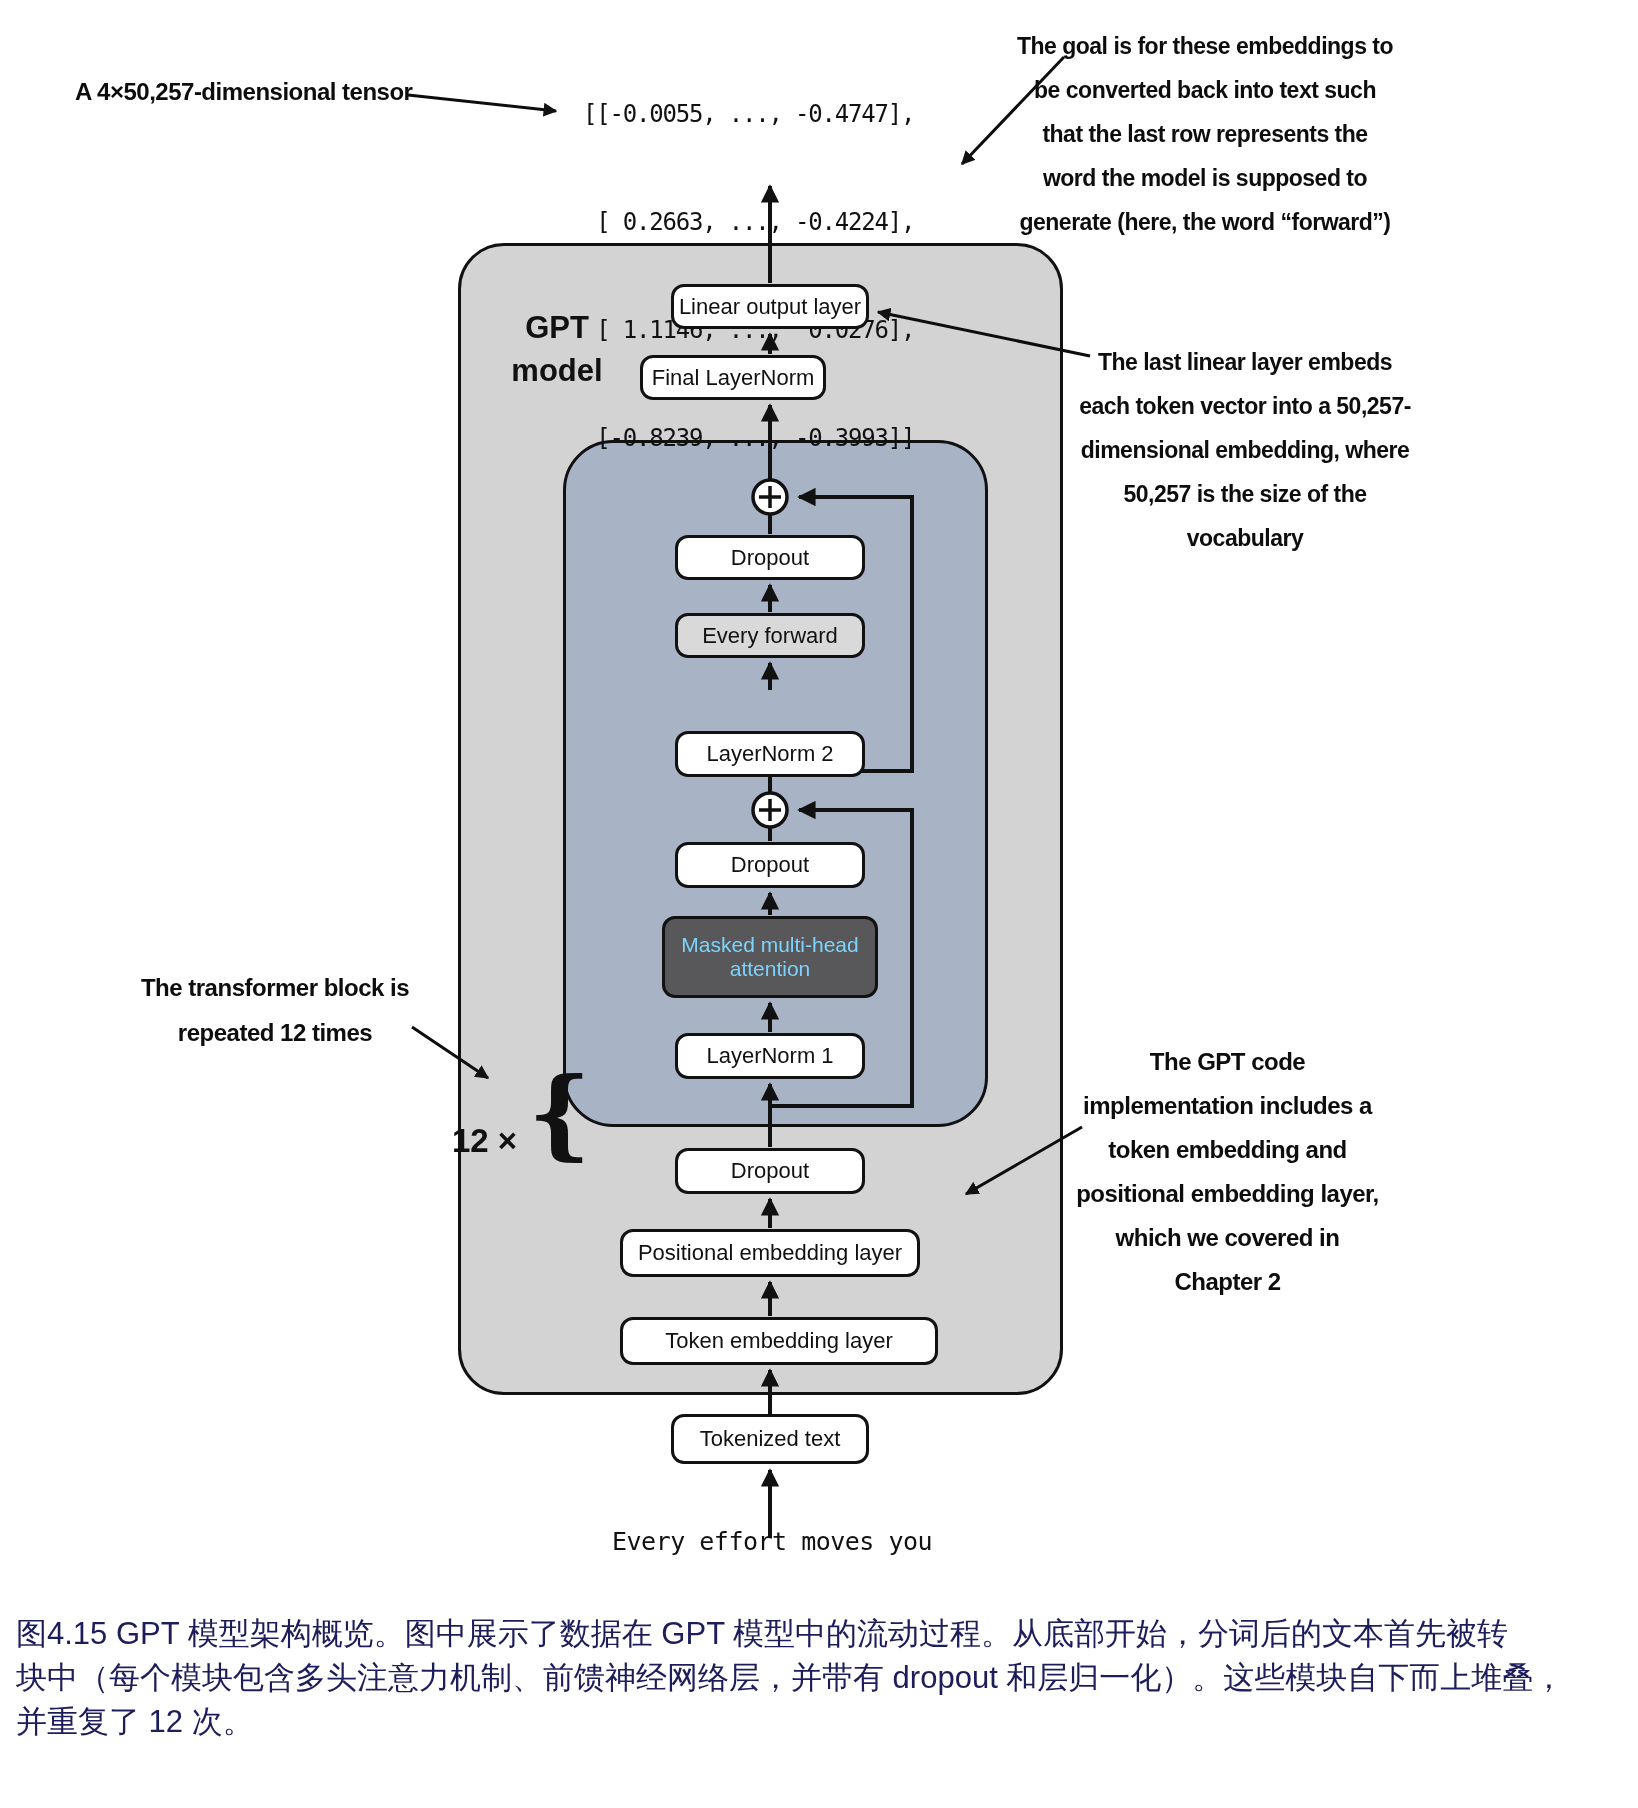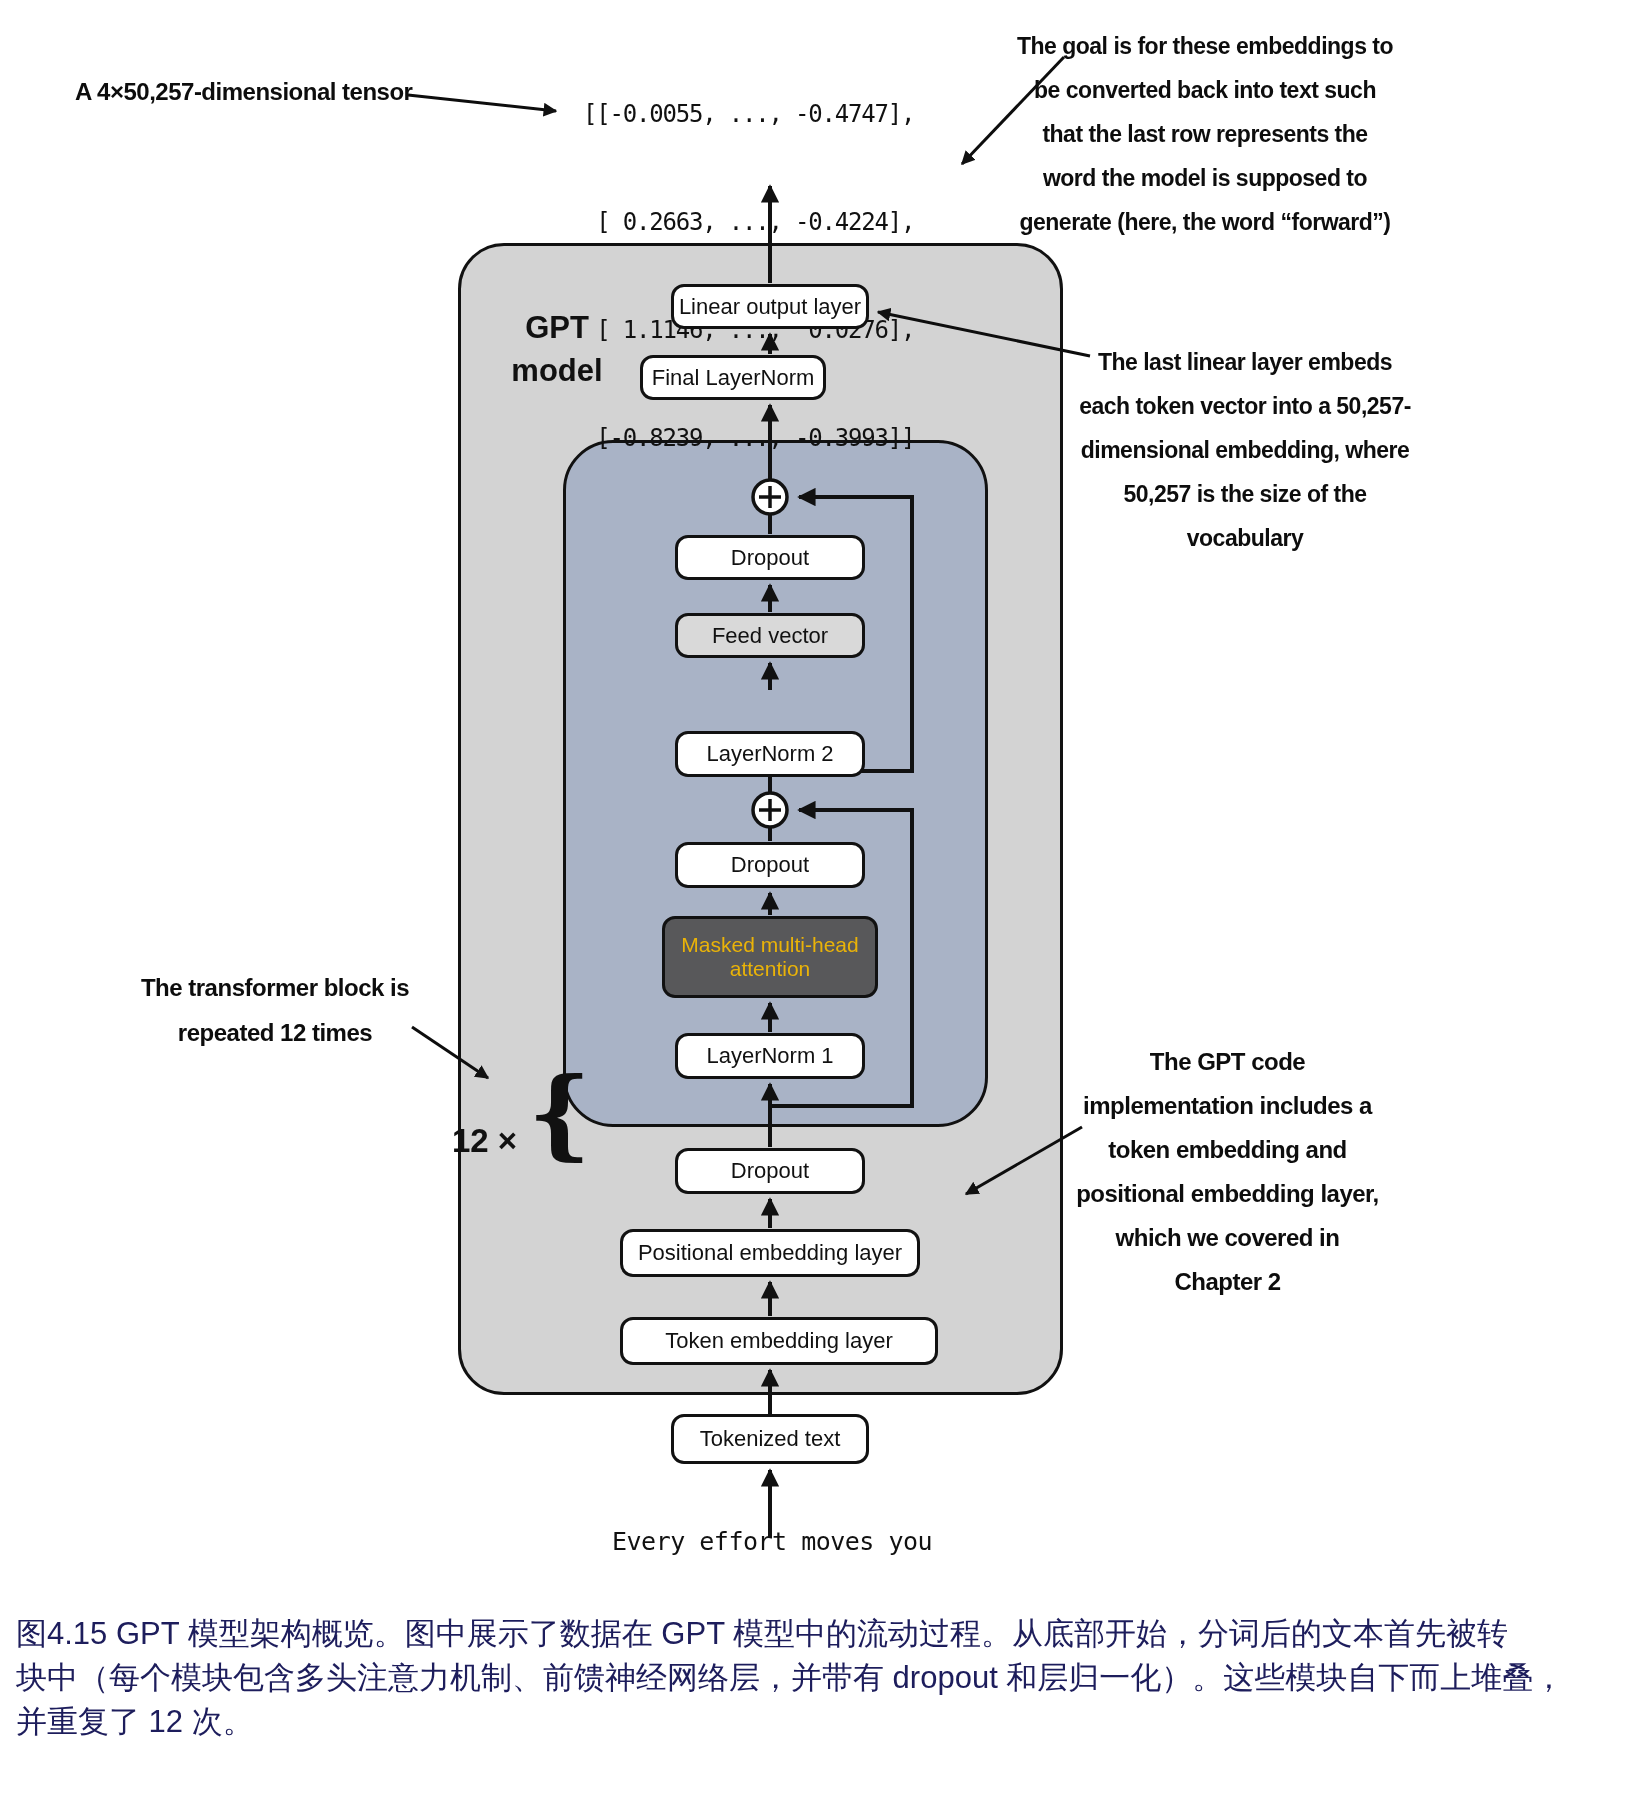--- a/index.html
+++ b/index.html
@@ -11,21 +11,21 @@
            border:3px solid #111;border-radius:46px;box-sizing:border-box;}
   .tf-block{left:563px;top:440px;width:425px;height:687px;background:#a9b3c6;
             border:3px solid #111;border-radius:50px;box-sizing:border-box;}
   
   svg.wires{left:0;top:0;width:1638px;height:1808px;pointer-events:none;}
   
   .lbox{position:absolute;background:#fff;border:3px solid #111;border-radius:13px;
         box-sizing:border-box;display:flex;align-items:center;justify-content:center;
         font-size:22px;color:#111;text-align:center;line-height:1.15;z-index:5;}
   .lbox.gray{background:#d9d9d9;}
-  .lbox.dark{background:#58585a;color:#eab308;font-size:21px;}
+  .lbox.dark{background:#58585a;color:#7dd3fc;font-size:21px;}
   
   .tensor{left:583px;top:24px;font-family:"DejaVu Sans Mono",monospace;
           font-size:24px;line-height:36px;letter-spacing:-1.2px;white-space:pre;}
   .mono-in{left:612px;top:1527px;font-family:"DejaVu Sans Mono",monospace;
            font-size:25px;letter-spacing:-0.5px;white-space:pre;}
   .ann{position:absolute;font-weight:bold;text-align:center;letter-spacing:-0.5px;color:#0d0d0d;}
   .ann div{white-space:nowrap;}
   .a1{left:75px;top:78px;width:335px;font-size:24px;text-align:left;}
   .a2{left:985px;top:24px;width:440px;font-size:23px;line-height:44px;}
   .a3{left:1025px;top:340px;width:440px;font-size:23px;line-height:44px;}
@@ -127,21 +127,21 @@
 
   <div class="abs gpt-label">
     <div>GPT</div>
     <div>model</div>
   </div>
   <div class="abs mult">12 ×</div>
 
   <div class="lbox" style="left:671px;top:284px;width:198px;height:45px;">Linear output layer</div>
   <div class="lbox" style="left:640px;top:355px;width:186px;height:45px;">Final LayerNorm</div>
   <div class="lbox" style="left:675px;top:535px;width:190px;height:45px;">Dropout</div>
-  <div class="lbox gray" style="left:675px;top:613px;width:190px;height:45px;">Feed vector</div>
+  <div class="lbox gray" style="left:675px;top:613px;width:190px;height:45px;">Every forward</div>
   <div class="lbox" style="left:675px;top:691px;width:190px;height:46px;margin-top:40px;">LayerNorm 2</div>
   <div class="lbox" style="left:675px;top:842px;width:190px;height:46px;">Dropout</div>
   <div class="lbox dark" style="left:662px;top:916px;width:216px;height:82px;flex-direction:column;">
     <div>Masked multi-head</div>
     <div>attention</div>
   </div>
   <div class="lbox" style="left:675px;top:1033px;width:190px;height:46px;">LayerNorm 1</div>
   <div class="lbox" style="left:675px;top:1148px;width:190px;height:46px;">Dropout</div>
   <div class="lbox" style="left:620px;top:1229px;width:300px;height:48px;">Positional embedding layer</div>
   <div class="lbox" style="left:620px;top:1317px;width:318px;height:48px;">Token embedding layer</div>

